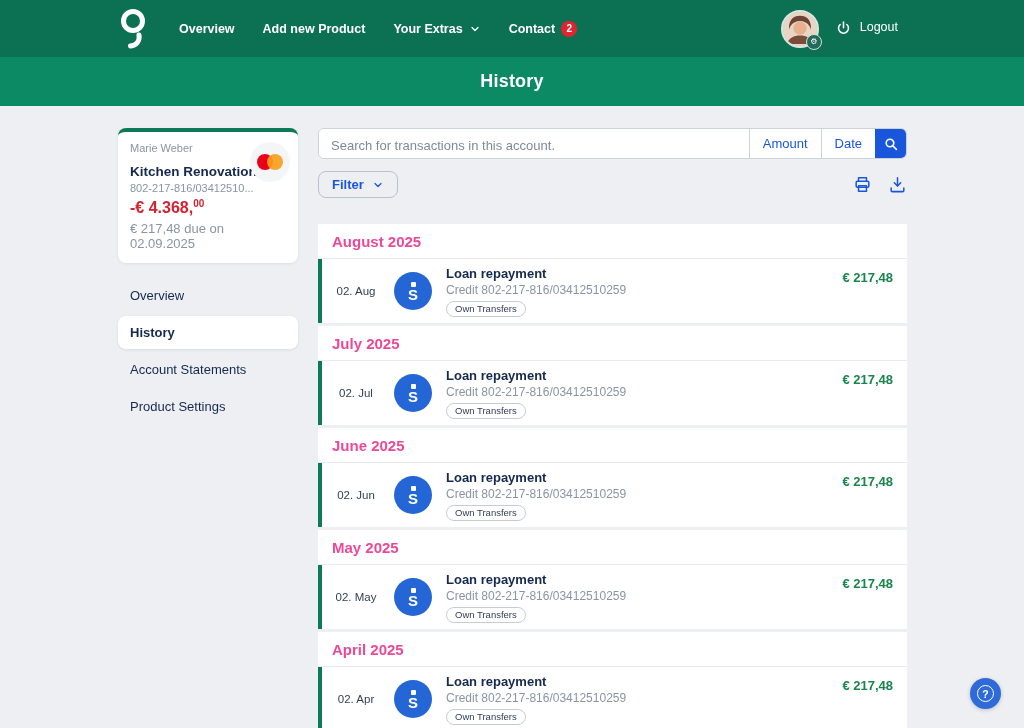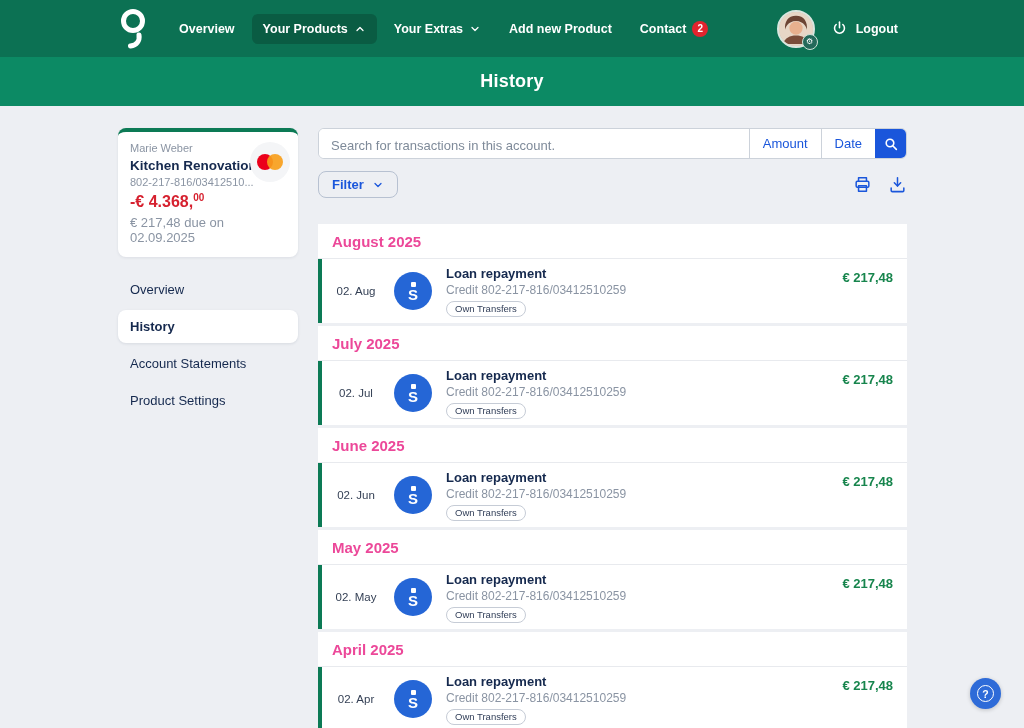--- a/index.html
+++ b/index.html
@@ -19,35 +19,35 @@
   .chev.up { transform:rotate(180deg); }
   .nav-badge { background:#e2242e; color:#fff; font-size:10px; font-weight:bold;
                min-width:16px; height:16px; border-radius:8px; display:inline-flex;
                align-items:center; justify-content:center; padding:0 4px; }
   .nav-right { display:flex; align-items:center; gap:16px; }
   .avatar-wrap { position:relative; width:38px; height:38px; }
   .avatar { width:38px; height:38px; border-radius:50%; overflow:hidden; border:2px solid #d9e6df; background:#d9c6b8; }
   .gear-badge { position:absolute; right:-3px; bottom:-2px; width:16px; height:16px;
                 background:#24695１; background:#24695a; border:1.5px solid #cfe2d8; border-radius:50%;
                 color:#fff; font-size:8px; display:flex; align-items:center; justify-content:center; }
-  .logout { display:flex; align-items:center; gap:8px; color:#fff; font-size:12.5px;
-            font-weight:bold; cursor:pointer; }
+  .logout { display:flex; gap:8px; color:#fff; font-size:12.5px;
+            font-weight:normal; cursor:pointer; }
   .power-icon { width:17px; height:17px; stroke:#fff; fill:none; stroke-width:2.2; stroke-linecap:round; }
 
   
   .page-header { height:49px; background:#0c8a64; display:flex; align-items:center; justify-content:center; }
   .page-header h1 { color:#fff; font-size:18px; font-weight:bold; letter-spacing:.2px; }
 
   
   .content { display:flex; gap:20px; padding:22px 117px 0 118px; }
   aside { width:180px; flex:none; }
 
   .account-card { background:#fff; border-radius:8px; border-top:4px solid #0c7a55;
                   box-shadow:0 1px 3px rgba(20,40,70,.08); padding:10px 12px 12px; position:relative; }
-  .acct-owner { font-size:11px; color:#8a94a3; margin-bottom:4px; }
+  .acct-owner { font-size:11px; color:#8a94a3; margin-bottom:10px; }
   .acct-name { font-size:13.5px; font-weight:bold; color:#15294e; margin-bottom:3px; }
   .acct-number { font-size:11px; color:#8a94a3; margin-bottom:4px; }
   .acct-balance { font-size:16px; font-weight:bold; color:#d6212f; margin-bottom:4px; }
   .acct-balance sup { font-size:10px; }
   .acct-due { font-size:13px; color:#8a94a3; }
   .mc-chip { position:absolute; right:8px; top:10px; width:40px; height:40px; border-radius:50%;
              background:#f4f5f7; display:flex; align-items:center; justify-content:center; }
   .mc-circles { position:relative; width:26px; height:16px; }
   .mc-circles i { position:absolute; width:16px; height:16px; border-radius:50%; display:block; }
   .mc-red { left:0; background:#eb001b; }
@@ -122,38 +122,31 @@
         <circle cx="17" cy="14" r="9.5" fill="none" stroke="#fff" stroke-width="5"></circle>
         <path d="M23 28 c1 6 -2.5 10 -8.5 11" fill="none" stroke="#fff" stroke-width="5" stroke-linecap="round"></path>
       </svg>
     </div>
     <div class="nav-items" id="nav-items">
   <div class="nav-item">
     <span class="nav-label">Overview</span>
 
   </div>
 
-  <div class="nav-item active">
-    <span class="nav-label">Your Products</span>
-    <svg class="chev up" viewBox="0 0 24 24">
-            <path d="M6 9l6 6 6-6"></path>
-          </svg>
+
+  <div class="nav-item">
+    <span class="nav-label">Add new Product</span>
 
   </div>
 
   <div class="nav-item">
     <span class="nav-label">Your Extras</span>
     <svg class="chev" viewBox="0 0 24 24">
             <path d="M6 9l6 6 6-6"></path>
           </svg>
-
-  </div>
-
-  <div class="nav-item">
-    <span class="nav-label">Add new Product</span>
 
   </div>
 
   <div class="nav-item">
     <span class="nav-label">Contact</span>
 
     <span class="nav-badge">2</span>
   </div>
 </div>
   </div>

